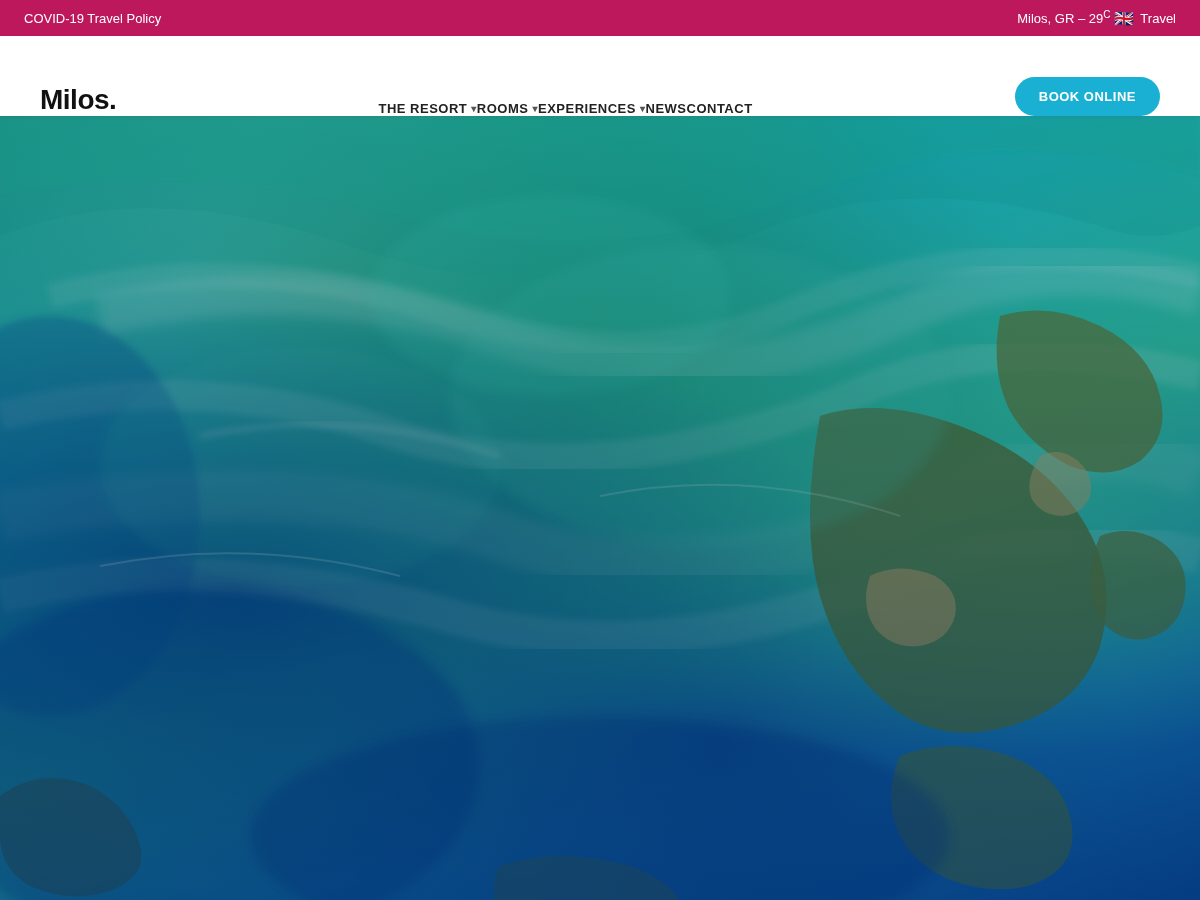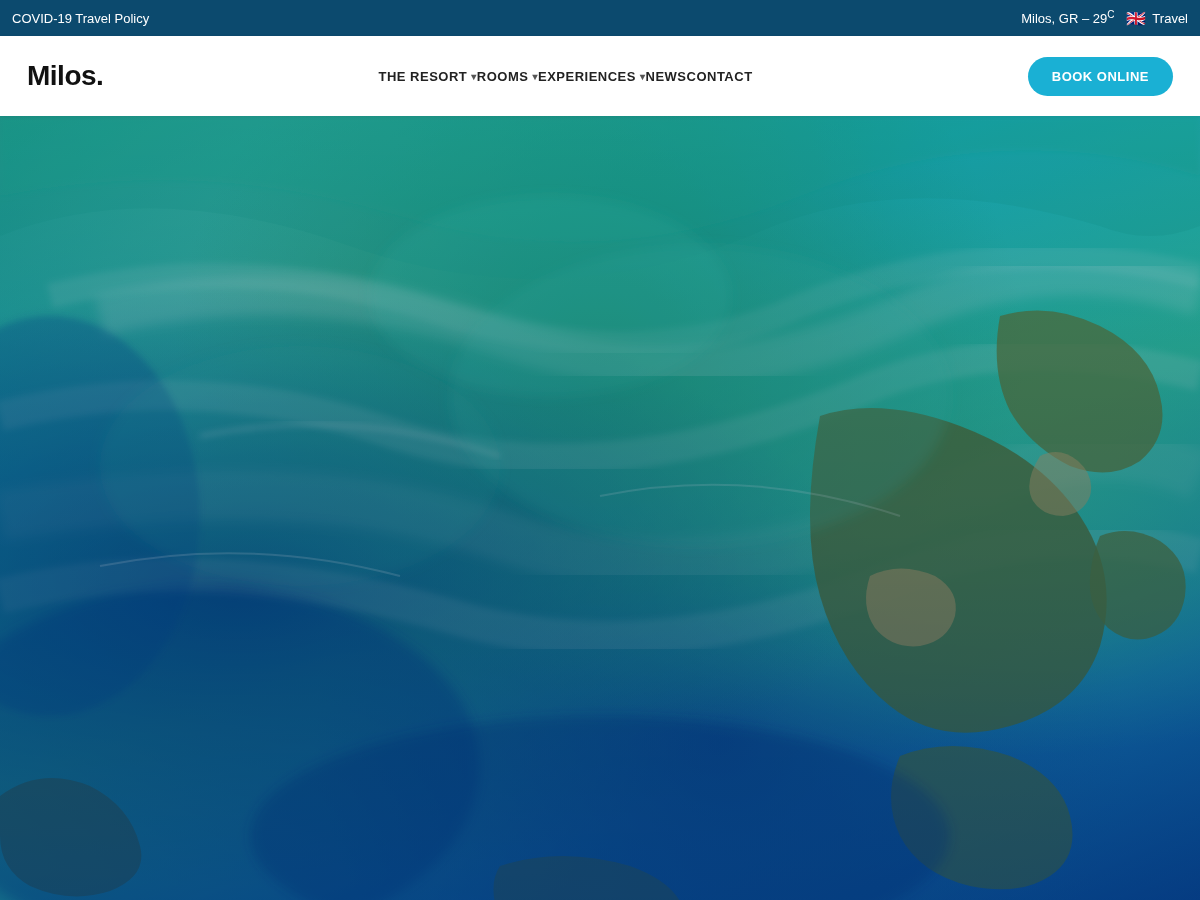--- a/index.html
+++ b/index.html
@@ -6,61 +6,61 @@
 
     body {
       font-family: -apple-system, BlinkMacSystemFont, 'Segoe UI', Arial, sans-serif;
       width: 1200px;
       height: 900px;
       overflow: hidden;
     }
 
     
     .top-bar {
-      background-color: #0c4a6e;
+      background-color: #be185d;
       height: 36px;
       display: flex;
       align-items: center;
       justify-content: space-between;
-      padding: 0 12px;
+      padding: 0 24px;
     }
 
     .top-bar-left {
       color: white;
       font-size: 13px;
       font-weight: 500;
     }
 
     .top-bar-right {
       display: flex;
       align-items: center;
-      gap: 12px;
+      gap: 4px;
       color: white;
       font-size: 13px;
       font-weight: 500;
     }
 
     .flag-icon {
       display: inline-flex;
       align-items: center;
       gap: 6px;
     }
 
     .flag-emoji {
       font-size: 16px;
     }
 
     
     .navbar {
       background: white;
       height: 80px;
       display: flex;
-      align-items: center;
+      align-items: flex-end;
       justify-content: space-between;
-      padding: 0 27px;
+      padding: 0 40px;
       box-shadow: 0 1px 4px rgba(0,0,0,0.08);
       position: relative;
       z-index: 10;
     }
 
     .logo {
       font-size: 28px;
       font-weight: 800;
       color: #111;
       letter-spacing: -0.5px;

